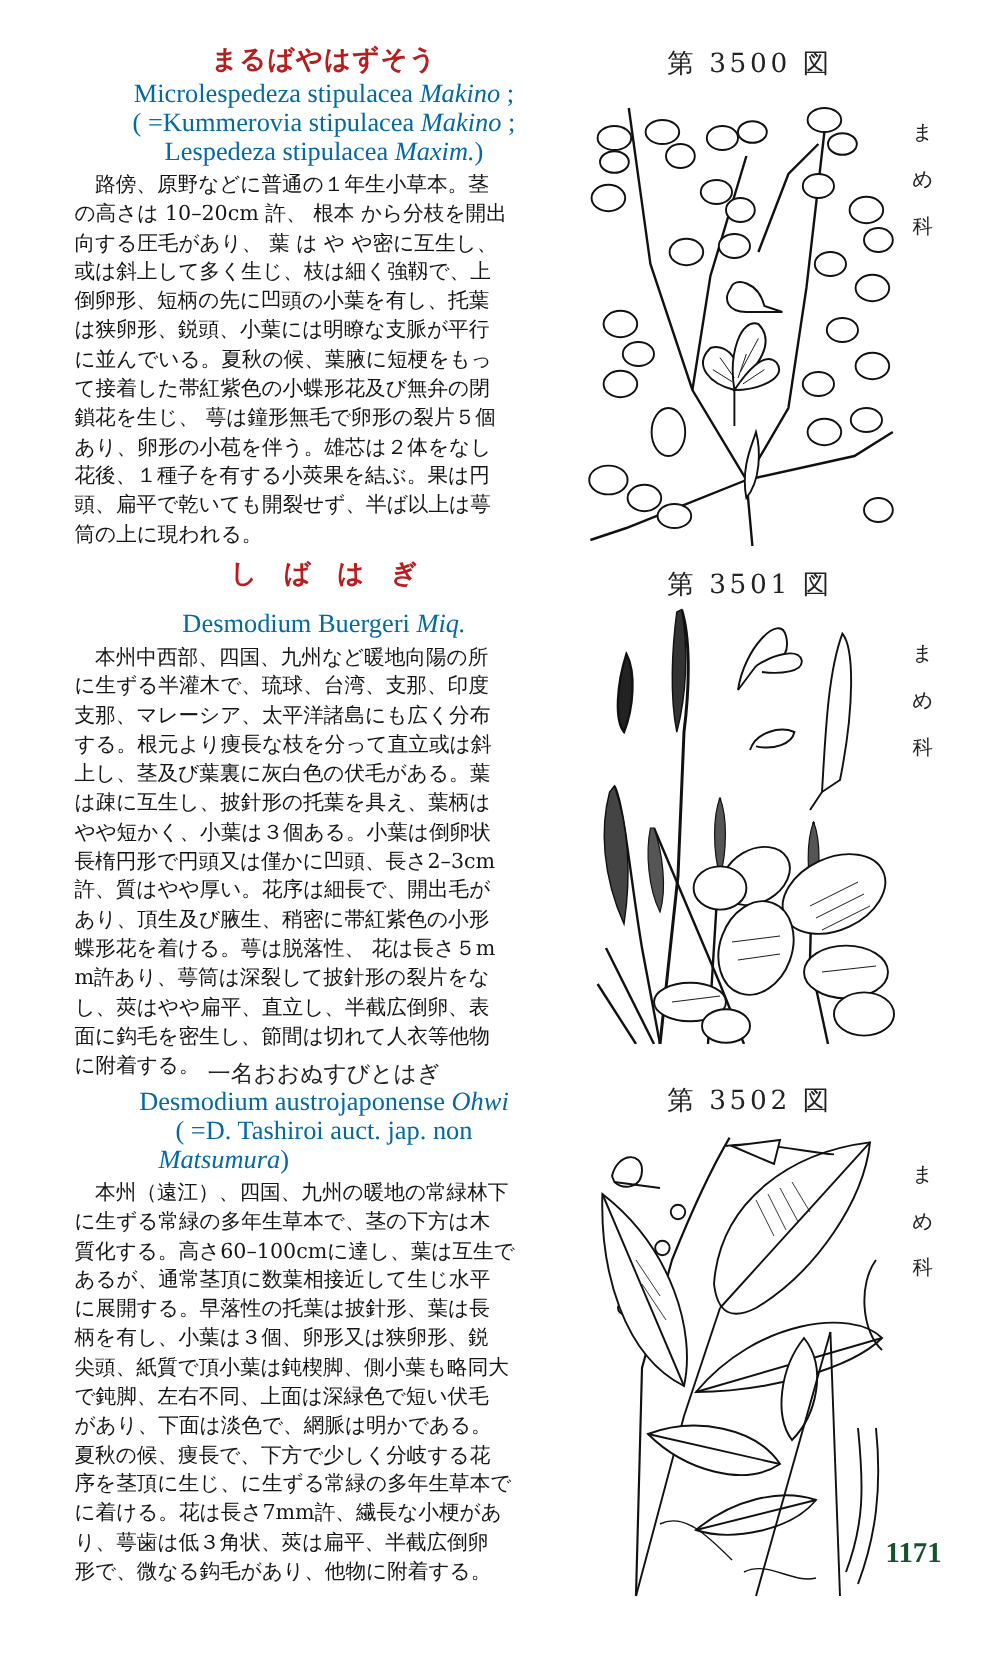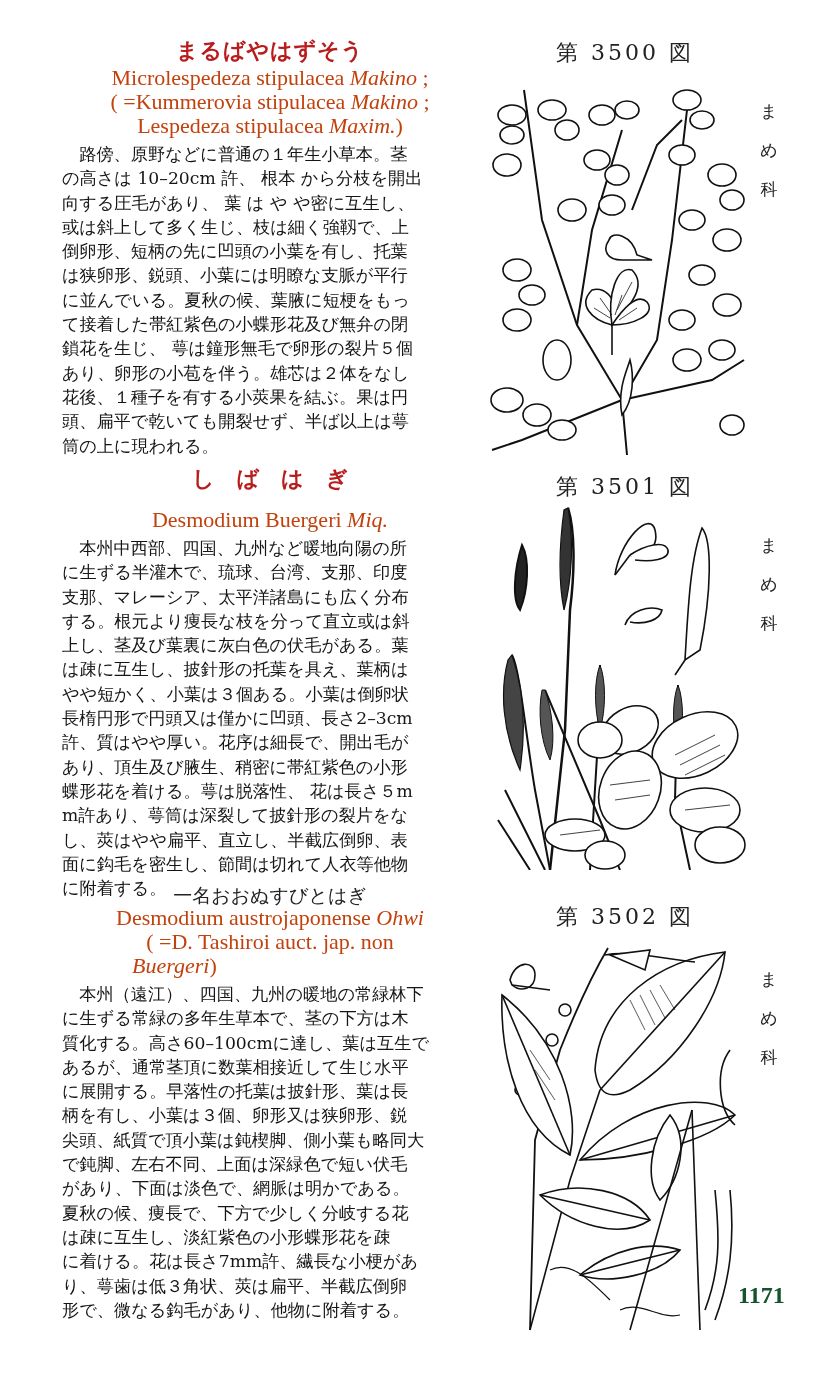--- a/index.html
+++ b/index.html
@@ -10,21 +10,21 @@
   .entry { position: absolute; left: 62px; width: 416px; }
   .jp-title {
     text-align: center; font-family: "DejaVu Sans", sans-serif; font-weight: bold;
     font-size: 22px; line-height: 30px; letter-spacing: 1px; color: #b91c1c;
   }
   .jp-title.spaced { letter-spacing: 22px; padding-left: 22px; }
   .alt-name {
     text-align: center; font-family: "DejaVu Serif", serif; font-size: 19px; line-height: 22px; color: #222;
   }
   .sci {
-    text-align: center; font-family: "Liberation Serif", serif; font-size: 22px; line-height: 24px; color: #c2410c;
+    text-align: center; font-family: "Liberation Serif", serif; font-size: 22px; line-height: 24px; color: #0369a1;
   }
   .sci i { font-style: italic; }
   .body-text {
     font-family: "DejaVu Serif", serif; font-size: 17.2px; line-height: 24.3px;
     text-align: justify; color: #151515; margin-top: 4px;
   }
   .body-text .line { display: block; white-space: nowrap; }
   .fig-label {
     position: absolute; font-family: "DejaVu Serif", serif; font-size: 22px; color: #222; letter-spacing: 3px;
   }
@@ -201,34 +201,34 @@
 
 <section class="entry" style="top:884px;">
   <div class="alt-name">一名おおぬすびとはぎ</div>
   <div class="sci">
     <span>Desmodium austrojaponense </span><i>Ohwi</i><span></span>
   </div>
   <div class="sci">
     <span>( =D. Tashiroi auct. jap. non</span><i></i><span></span>
   </div>
   <div class="sci" style="text-align:left; padding-left:70px;">
-    <span></span><i>Buergeri</i><span>)</span>
+    <span></span><i>Matsumura</i><span>)</span>
   </div>
   <div class="body-text">
     <span class="line">　本州（遠江）、四国、九州の暖地の常緑林下</span>
     <span class="line">に生ずる常緑の多年生草本で、茎の下方は木</span>
     <span class="line">質化する。高さ60–100cmに達し、葉は互生で</span>
     <span class="line">あるが、通常茎頂に数葉相接近して生じ水平</span>
     <span class="line">に展開する。早落性の托葉は披針形、葉は長</span>
     <span class="line">柄を有し、小葉は３個、卵形又は狭卵形、鋭</span>
     <span class="line">尖頭、紙質で頂小葉は鈍楔脚、側小葉も略同大</span>
     <span class="line">で鈍脚、左右不同、上面は深緑色で短い伏毛</span>
     <span class="line">があり、下面は淡色で、網脈は明かである。</span>
     <span class="line">夏秋の候、痩長で、下方で少しく分岐する花</span>
-    <span class="line">は疎に互生し、淡紅紫色の小形蝶形花を疎</span>
+    <span class="line">序を茎頂に生じ、に生ずる常緑の多年生草本で</span>
     <span class="line">に着ける。花は長さ7mm許、繊長な小梗があ</span>
     <span class="line">り、萼歯は低３角状、莢は扁平、半截広倒卵</span>
     <span class="line">形で、微なる鈎毛があり、他物に附着する。</span>
   </div>
 </section>
 
 <div class="fig-label" style="left:556px; top:902px;">第 3502 図</div>
 <div class="family-label" style="left:758px; top:960px;">
   <div>ま</div>
   <div>め</div>

